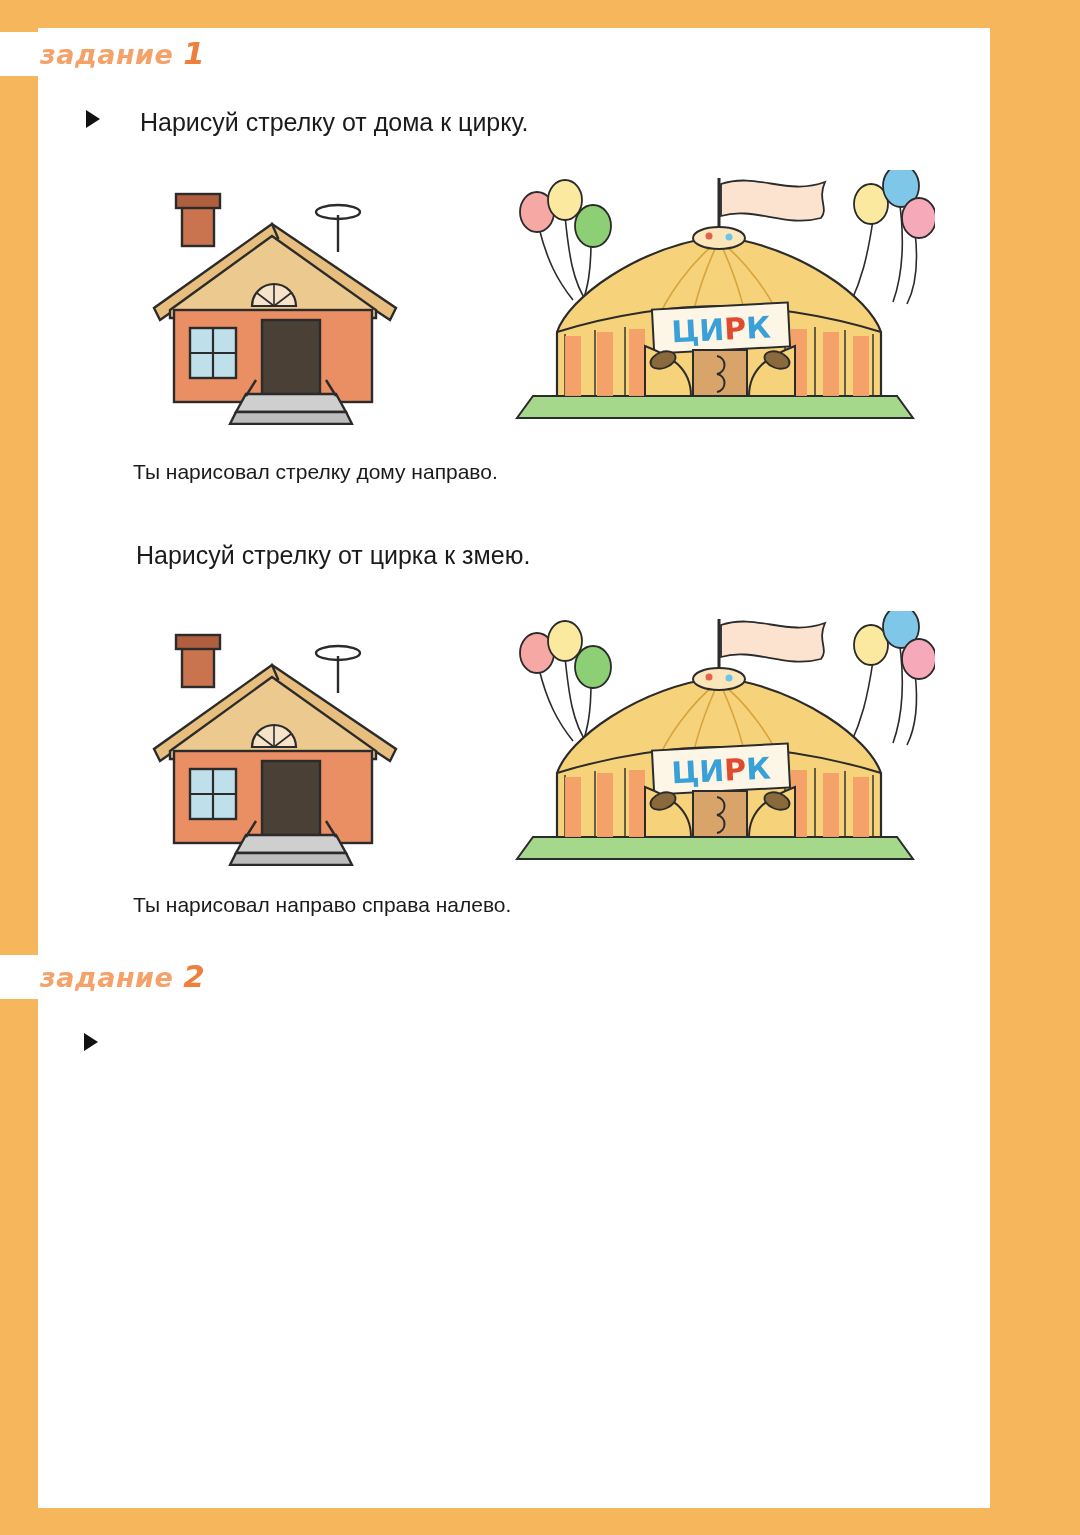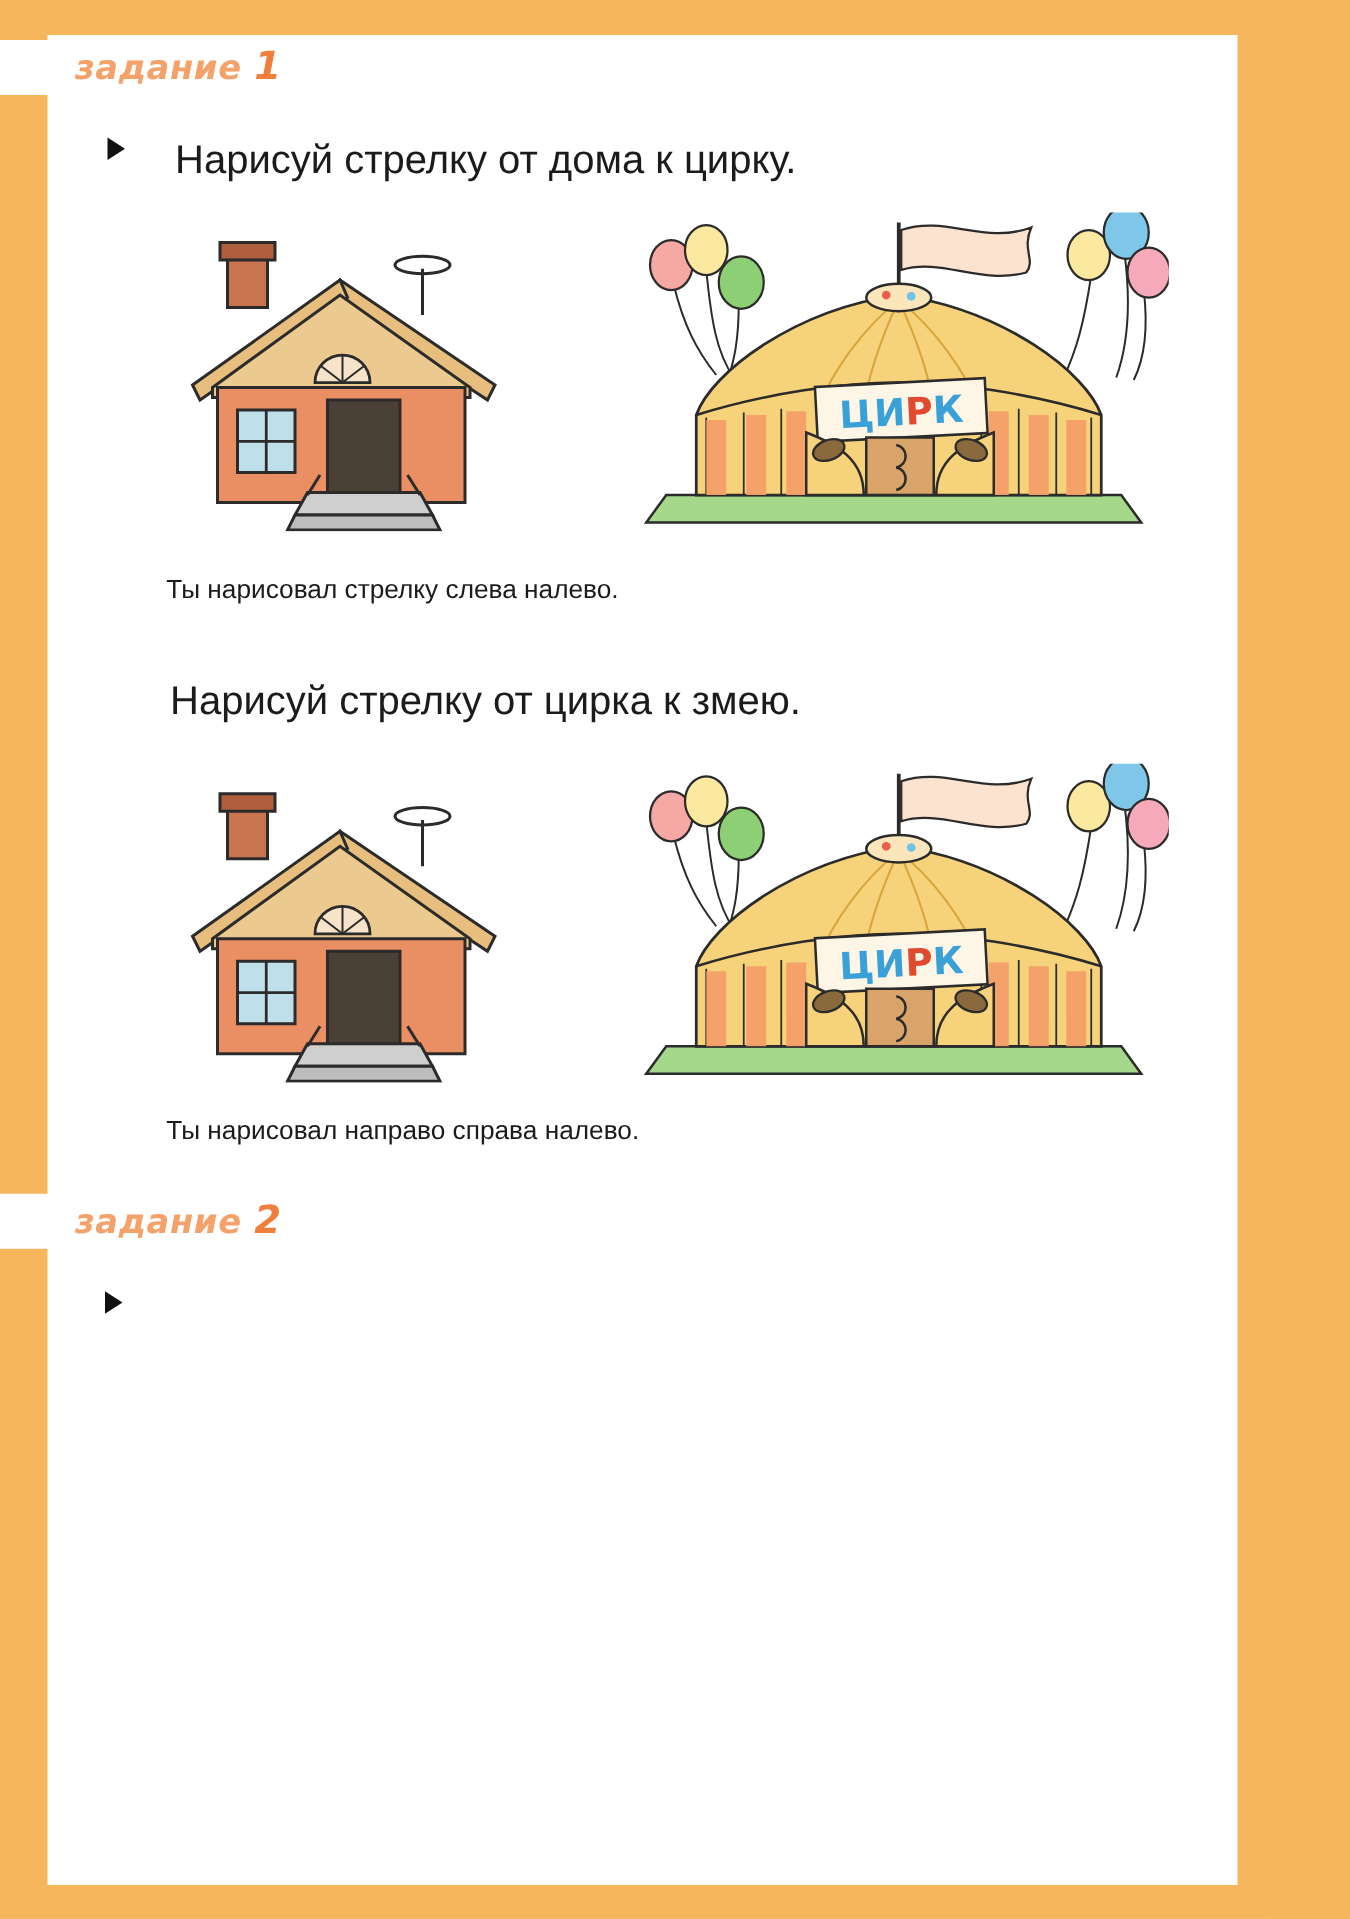--- a/index.html
+++ b/index.html
@@ -46,41 +46,41 @@
   .task-head .tab {
     position: absolute;
     left: 0;
     top: 0;
     width: 300px;
     height: 44px;
     background: #ffffff;
   }
   .task-head .label {
     position: relative;
-    padding-left: 60px;
+    padding-left: 40px;
     font-family: "DejaVu Sans", sans-serif;
     font-weight: bold;
     font-style: italic;
     font-size: 27px;
     color: #f4a26a;
     letter-spacing: 0.5px;
     white-space: nowrap;
     line-height: 44px;
   }
   .task-head .num {
     color: #ef7f3d;
     font-size: 31px;
     font-weight: bold;
     font-style: italic;
     margin-left: 10px;
   }
 
   .instr {
     position: absolute;
-    font-size: 32px;
+    font-size: 25px;
     color: #1b1b1b;
     line-height: 1.42;
   }
   .bullet {
     position: absolute;
     width: 0;
     height: 0;
     border-left: 14px solid #111111;
     border-top: 9px solid transparent;
     border-bottom: 9px solid transparent;
@@ -219,21 +219,21 @@
       <rect x="198" y="180" width="54" height="46" fill="#d8a46a" stroke="#2b2b2b" stroke-width="2"></rect>
       <path d="M222 186 c10 2 10 16 0 18 c10 2 10 16 0 18" fill="none" stroke="#2b2b2b" stroke-width="2"></path>
 
       <path d="M150 176 C 176 186, 196 198, 196 226 L 150 226 Z" fill="#f6d27a" stroke="#2b2b2b" stroke-width="2"></path>
       <path d="M300 176 C 274 186, 254 198, 254 226 L 300 226 Z" fill="#f6d27a" stroke="#2b2b2b" stroke-width="2"></path>
       <ellipse cx="168" cy="190" rx="13" ry="8" fill="#8a6a3c" stroke="#2b2b2b" stroke-width="1.8" transform="rotate(-20 168 190)"></ellipse>
       <ellipse cx="282" cy="190" rx="13" ry="8" fill="#8a6a3c" stroke="#2b2b2b" stroke-width="1.8" transform="rotate(20 282 190)"></ellipse>
     </svg>
   </div>
 
-  <div class="caption" style="left:133px; top:460px;">Ты нарисовал стрелку слева налево.</div>
+  <div class="caption" style="left:133px; top:460px;">Ты нарисовал стрелку дому направо.</div>
 
   <div class="instr" style="left:136px; top:538px; width:760px;">Нарисуй стрелку от цирка к змею.</div>
 
   <div class="scene" style="left:0px; top:595px; width:952px; height:260px;">
 
     <svg width="280" height="245" viewBox="0 0 280 245" style="position:absolute; left:140px; top:26px;">
       <g stroke="#2b2b2b" stroke-width="2.4" fill="none">
         <line x1="198" y1="35" x2="198" y2="72"></line>
         <ellipse cx="198" cy="32" rx="22" ry="7"></ellipse>
       </g>

